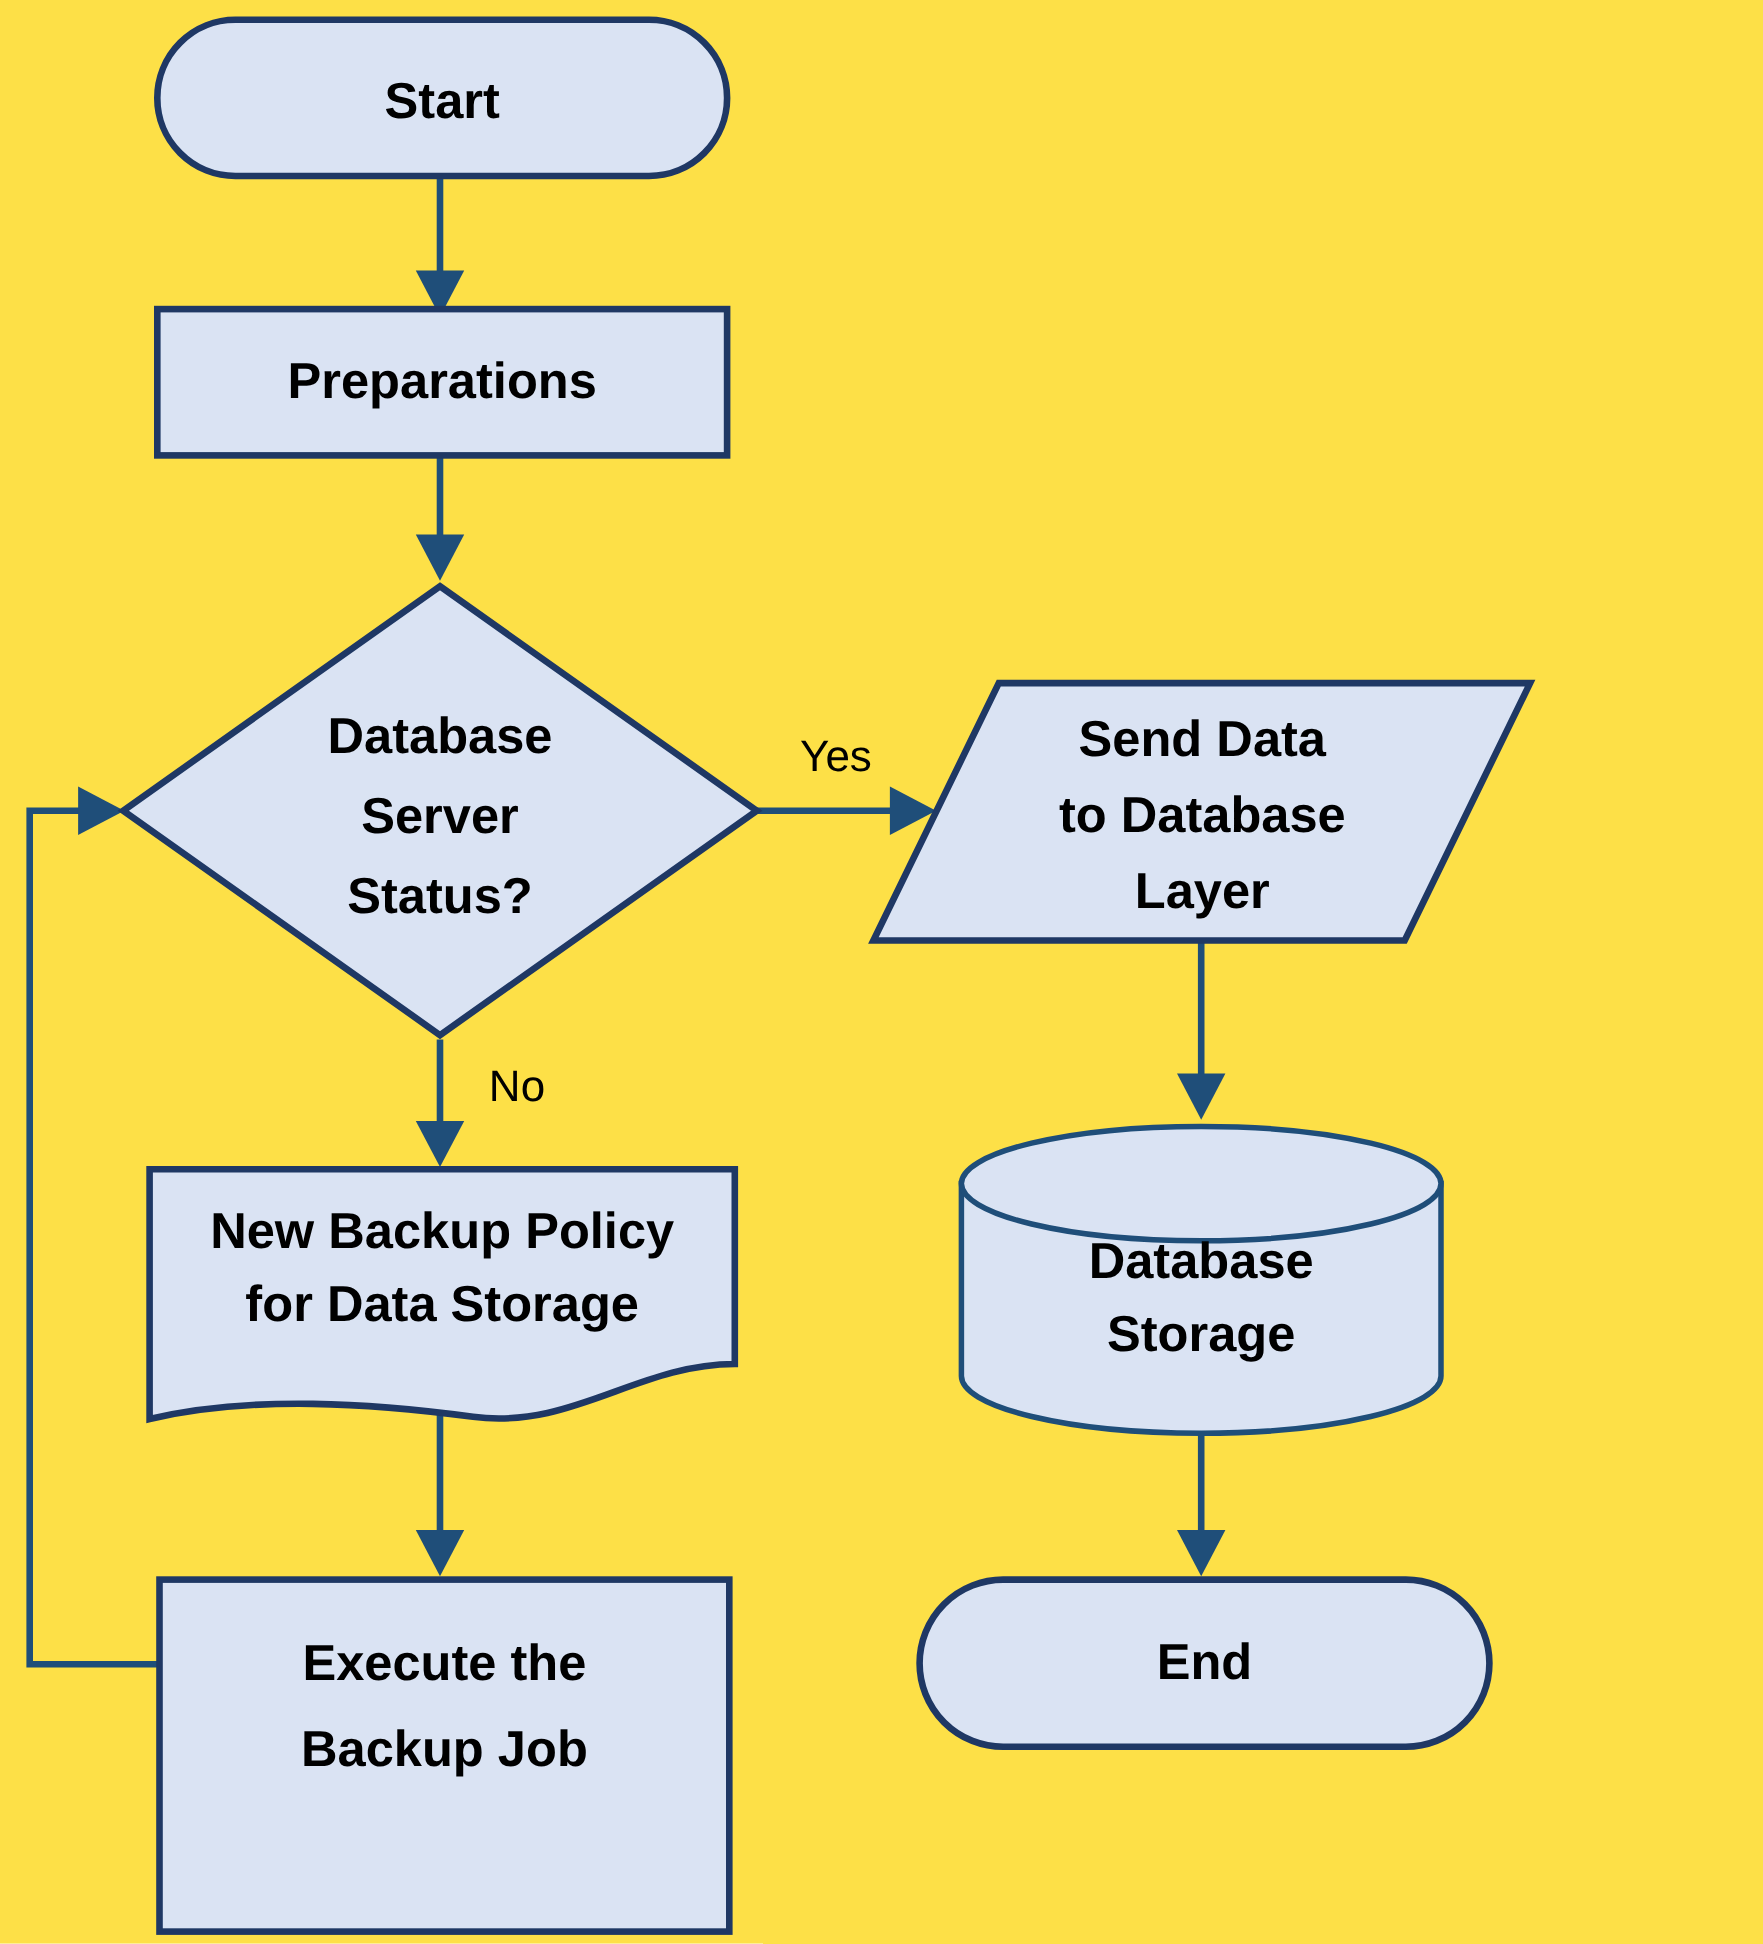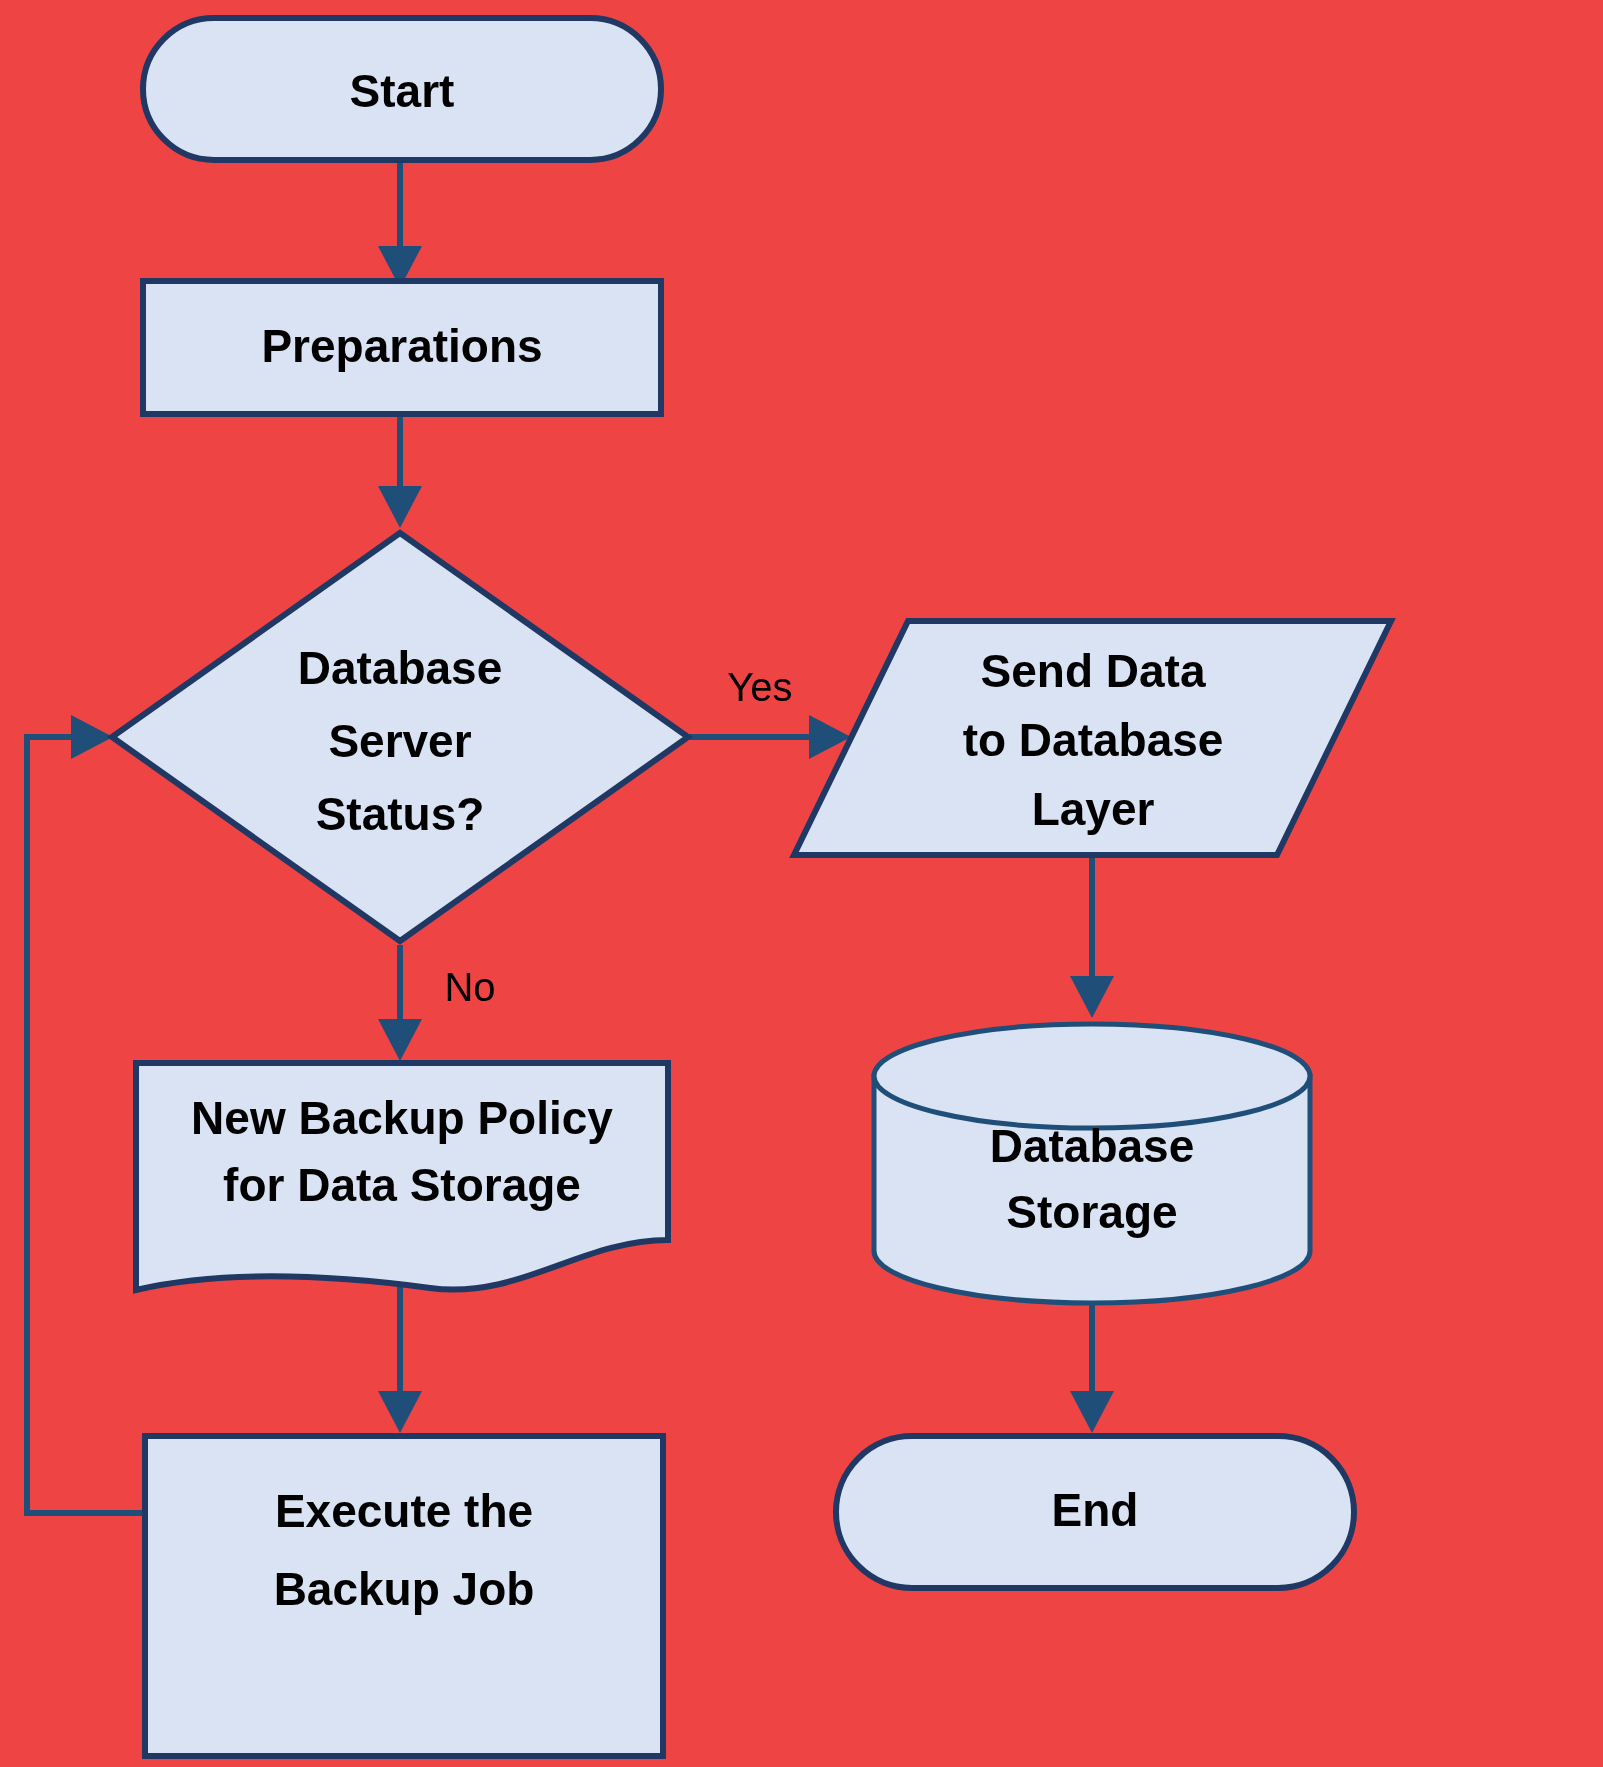--- a/index.html
+++ b/index.html
@@ -7,21 +7,21 @@
     padding: 0;
     background: #ffffff;
   }
   body {
     font-family: "Liberation Sans", sans-serif;
   }
   #flowchart-root {
     position: relative;
     width: 1603px;
     height: 1767px;
-    background: #ef4444;
+    background: #fde047;
     overflow: hidden;
   }
   svg#flow-svg {
     display: block;
     width: 1603px;
     height: 1767px;
   }
   .node-shape {
     fill: #dae3f3;
     stroke: #1f3864;

